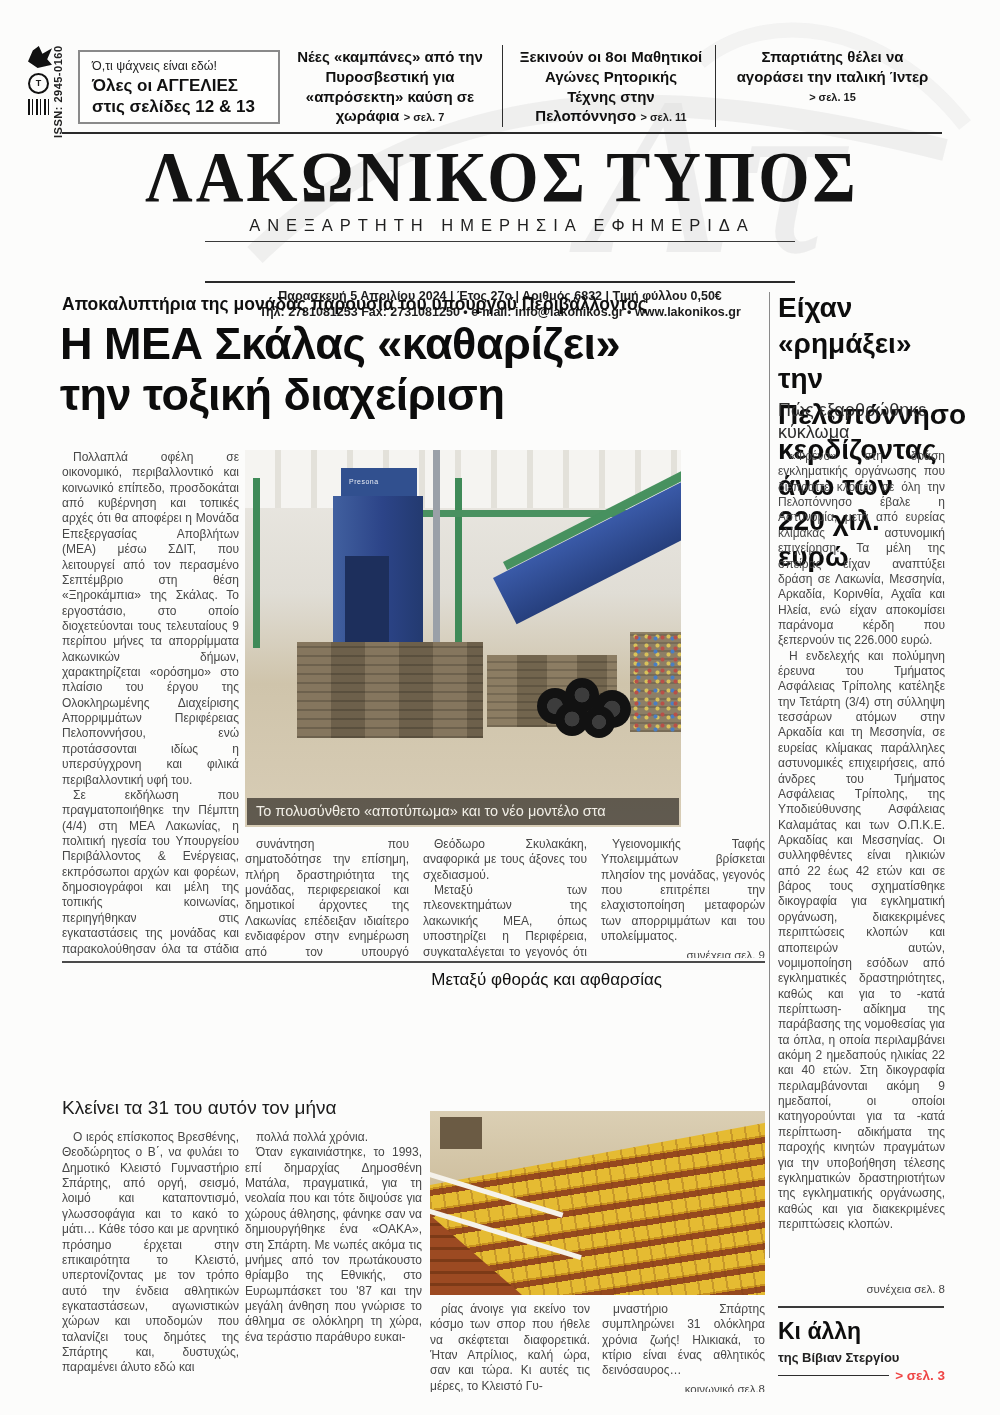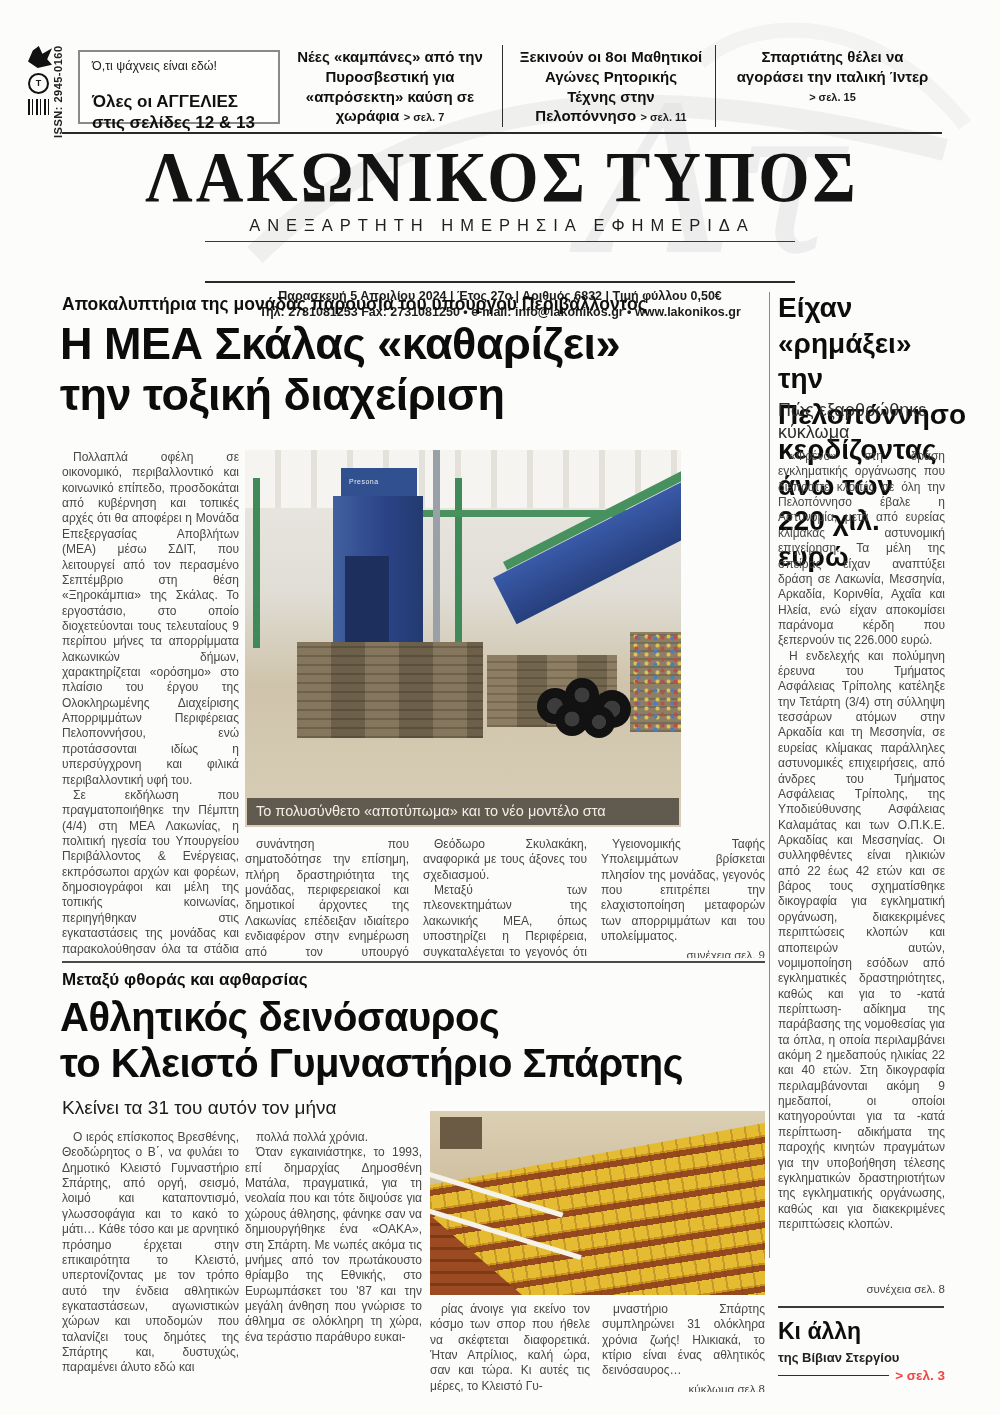--- a/index.html
+++ b/index.html
@@ -17,21 +17,21 @@
   #elta-wing{background:#111;clip-path:polygon(0 70%,20% 20%,45% 0,60% 35%,100% 10%,80% 60%,100% 85%,40% 100%);}
   #elta-stamp{border:2.5px solid #111;border-radius:50%;width:17px;height:17px;
       font-size:9px;font-weight:bold;text-align:center;line-height:17px;}
   #barcode{height:16px;background:repeating-linear-gradient(90deg,#111 0 2px,#fff 2px 4px,#111 4px 5px,#fff 5px 8px);}
   #issn{left:52px;top:38px;height:100px;writing-mode:vertical-rl;transform:rotate(180deg);
         font-size:11px;font-weight:bold;letter-spacing:.5px;color:#222;z-index:2;}
 
   
   #promo-box{left:78px;top:50px;width:202px;height:74px;border:2px solid #8a8a8a;
       padding:7px 12px;box-sizing:border-box;z-index:2;background:rgba(255,255,255,.6);}
-  #promo-box .l1{font-size:12.5px;color:#222;margin-bottom:18px;}
+  #promo-box .l1{font-size:12.5px;color:#222;margin-bottom:2px;}
   #promo-box .l2,#promo-box .l3{font-size:17px;font-weight:bold;line-height:1.25;color:#111;}
 
   
   #teasers{left:290px;top:45px;width:655px;height:82px;display:flex;z-index:2;}
   .teaser{padding:2px 12px 0 0;box-sizing:border-box;text-align:center;}
   .teaser+.teaser{border-left:1.5px solid #2e2e2e;padding-left:16px;}
   .teaser .t-text{font-size:15px;font-weight:bold;line-height:1.32;color:#101010;}
   .teaser .t-ref{font-size:11px;font-weight:bold;color:#1a1a1a;white-space:nowrap;}
   #teaser-1{width:212px;} #teaser-2{width:213px;} #teaser-3{width:230px;}
 
@@ -88,21 +88,21 @@
         repeating-linear-gradient(0deg,rgba(0,0,0,.15) 0 2px,transparent 2px 8px);
       background-size:13px 11px,17px 13px,11px 9px,auto;}
   .tire{position:absolute;border-radius:50%;background:radial-gradient(circle,#3c3c3c 0 30%,#121212 32% 100%);}
   #ph1-person-a{left:452px;top:146px;width:6px;height:17px;background:#3a342c;}
   #ph1-person-b{left:462px;top:147px;width:6px;height:16px;background:#d8d4c8;}
   #ph1-caption{left:2px;right:2px;bottom:2px;height:27px;background:rgba(72,66,58,.83);
       color:#f2efe7;font-size:14.5px;line-height:27px;padding:0 9px;z-index:3;}
 
   
   #divider-2{left:62px;top:961px;width:703px;height:1.5px;background:#4a4a4a;z-index:2;}
-  #s2-kicker{left:62px;top:970px;width:600px;font-size:17px;font-weight:bold;color:#0f0f0f;z-index:2;}
+  #s2-kicker{left:62px;top:970px;width:600px;font-size:17px;font-weight:normal;color:#0f0f0f;z-index:2;text-align:right;}
   #s2-headline{left:60px;top:994px;width:705px;font-size:40px;line-height:1.15;font-weight:bold;
       letter-spacing:-.5px;color:#0c0c0c;z-index:2;}
   #s2-subhead{left:62px;top:1097px;width:360px;font-size:19px;color:#1c1c1c;z-index:2;}
   #s2-col1{left:62px;top:1130px;width:177px;height:260px;}
   #s2-col2{left:245px;top:1130px;width:177px;height:260px;}
   #s2-col3{left:430px;top:1302px;width:160px;height:90px;}
   #s2-col4{left:602px;top:1302px;width:163px;height:90px;}
 
   
   #photo2{left:430px;top:1111px;width:335px;height:184px;overflow:hidden;z-index:1;
@@ -227,24 +227,20 @@
     </div>
     <div class="col bodytext">
       <p>Υγειονομικής Ταφής Υπολειμμάτων βρίσκεται πλησίον της μονάδας, γεγονός που επιτρέπει την ελαχιστοποίηση μεταφορών των απορριμμάτων και του υπολείμματος.</p>
       <span class="continues">συνέχεια σελ. 9</span>
     </div>
   </div>
 
   <div id="divider-2" class="abs"></div>
 
   <div id="s2-kicker" class="abs">Μεταξύ φθοράς και αφθαρσίας</div>
-  <div id="s2-headline" class="abs">
-    <span style="display:block">Αθλητικός δεινόσαυρος</span>
-    <span style="display:block">το Κλειστό Γυμναστήριο Σπάρτης</span>
-  </div>
   <div id="s2-subhead" class="abs">Κλείνει τα 31 του αυτόν τον μήνα</div>
 
   <div id="s2-col1" class="abs bodytext">
     <p>Ο ιερός επίσκοπος Βρεσθένης, Θεοδώρητος ο Β΄, να φυλάει το Δημοτικό Κλειστό Γυμναστήριο Σπάρτης, από οργή, σεισμό, λοιμό και καταποντισμό, γλωσσοφάγια και το κακό το μάτι… Κάθε τόσο και με αρνητικό πρόσημο έρχεται στην επικαιρότητα το Κλειστό, υπερτονίζοντας με τον τρόπο αυτό την ένδεια αθλητικών εγκαταστάσεων, αγωνιστικών χώρων και υποδομών που ταλανίζει τους δημότες της Σπάρτης και, δυστυχώς, παραμένει άλυτο εδώ και</p>
   </div>
   <div id="s2-col2" class="abs bodytext">
     <p>πολλά πολλά χρόνια.</p>
     <p>Όταν εγκαινιάστηκε, το 1993, επί δημαρχίας Δημοσθένη Ματάλα, πραγματικά, για τη νεολαία που και τότε διψούσε για χώρους άθλησης, φάνηκε σαν να δημιουργήθηκε ένα «ΟΑΚΑ», στη Σπάρτη. Με νωπές ακόμα τις μνήμες από τον πρωτάκουστο θρίαμβο της Εθνικής, στο Ευρωμπάσκετ του '87 και την μεγάλη άνθηση που γνώρισε το άθλημα σε ολόκληρη τη χώρα, ένα τεράστιο παράθυρο ευκαι-</p>
   </div>
 
@@ -254,21 +250,21 @@
     <div class="ph ph2-rail" style="left:-10px;top:58px;width:150px"></div>
     <div class="ph ph2-rail" style="left:-6px;top:96px;width:165px"></div>
     <div class="ph" id="ph2-steps"></div>
   </div>
 
   <div id="s2-col3" class="abs bodytext">
     <p>ρίας άνοιγε για εκείνο τον κόσμο των σπορ που ήθελε να σκέφτεται διαφορετικά. Ήταν Απρίλιος, καλή ώρα, σαν και τώρα. Κι αυτές τις μέρες, το Κλειστό Γυ-</p>
   </div>
   <div id="s2-col4" class="abs bodytext">
     <p>μναστήριο Σπάρτης συμπληρώνει 31 ολόκληρα χρόνια ζωής! Ηλικιακά, το κτίριο είναι ένας αθλητικός δεινόσαυρος…</p>
-    <span class="continues">κύκλωμα σελ.8</span>
+    <span class="continues">κοινωνικό σελ.8</span>
   </div>
 
   <div id="v-divider" class="abs"></div>
   <div id="right-headline" class="abs">Είχαν «ρημάξει» την Πελοπόννησο κερδίζοντας άνω των 220 χιλ. ευρώ</div>
   <div id="right-subhead" class="abs">Πώς εξαρθρώθηκε κύκλωμα</div>
   <div id="right-body" class="abs bodytext">
     <p>«Φρένο» στη δράση εγκληματικής οργάνωσης που διέπραττε κλοπές σε όλη την Πελοπόννησο έβαλε η Αστυνομία, μετά από ευρείας κλίμακας αστυνομική επιχείρηση. Τα μέλη της σπείρας είχαν αναπτύξει δράση σε Λακωνία, Μεσσηνία, Αρκαδία, Κορινθία, Αχαΐα και Ηλεία, ενώ είχαν αποκομίσει παράνομα κέρδη που ξεπερνούν τις 226.000 ευρώ.</p>
     <p>Η ενδελεχής και πολύμηνη έρευνα του Τμήματος Ασφάλειας Τρίπολης κατέληξε την Τετάρτη (3/4) στη σύλληψη τεσσάρων ατόμων στην Αρκαδία και τη Μεσσηνία, σε ευρείας κλίμακας παράλληλες αστυνομικές επιχειρήσεις, από άνδρες του Τμήματος Ασφάλειας Τρίπολης, της Υποδιεύθυνσης Ασφάλειας Καλαμάτας και των Ο.Π.Κ.Ε. Αρκαδίας και Μεσσηνίας. Οι συλληφθέντες είναι ηλικιών από 22 έως 42 ετών και σε βάρος τους σχηματίσθηκε δικογραφία για εγκληματική οργάνωση, διακεκριμένες περιπτώσεις κλοπών και αποπειρών αυτών, νομιμοποίηση εσόδων από εγκληματικές δραστηριότητες, καθώς και για το -κατά περίπτωση- αδίκημα της παράβασης της νομοθεσίας για τα όπλα, η οποία περιλαμβάνει ακόμη 2 ημεδαπούς ηλικίας 22 και 40 ετών. Στη δικογραφία περιλαμβάνονται ακόμη 9 ημεδαποί, οι οποίοι κατηγορούνται για τα -κατά περίπτωση- αδικήματα της παροχής κινητών πραγμάτων για την υποβοήθηση τέλεσης εγκληματικών δραστηριοτήτων της εγκληματικής οργάνωσης, καθώς και για διακεκριμένες περιπτώσεις κλοπών.</p>
   </div>
   <div id="right-continues" class="abs">συνέχεια σελ. 8</div>

